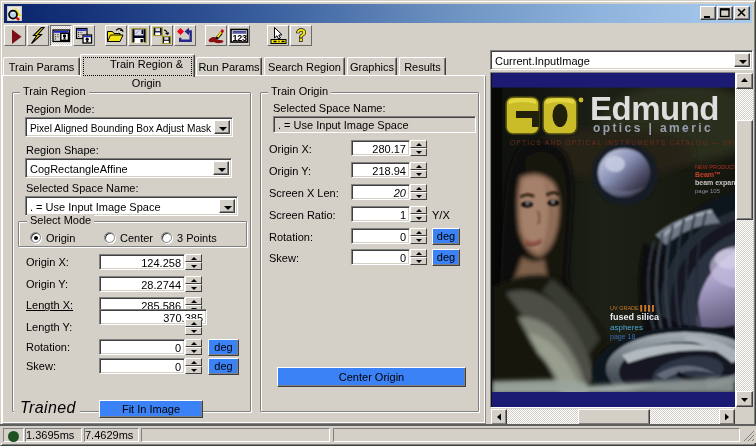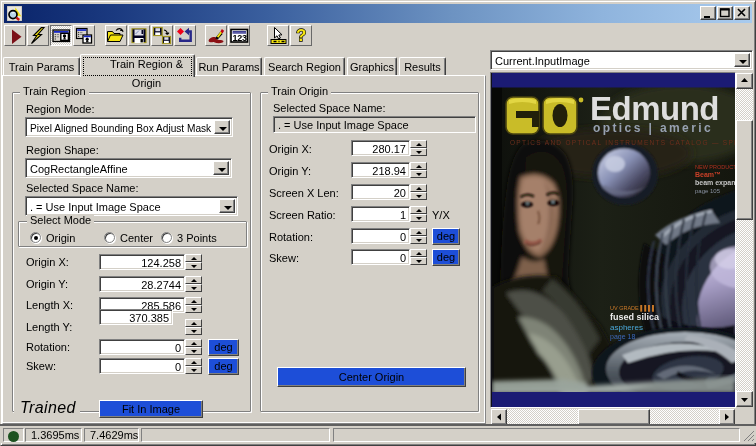--- a/index.html
+++ b/index.html
@@ -121,42 +121,42 @@
   content:""; position:absolute; left:5px; top:2px;
   border-left:3px solid transparent; border-right:3px solid transparent;
   border-bottom:3px solid #000;
 }
 .spin .dn:after {
   content:""; position:absolute; left:5px; top:2px;
   border-left:3px solid transparent; border-right:3px solid transparent;
   border-top:3px solid #000;
 }
 .btn {
-  position:absolute; background:#1d4ed8; text-align:center; font-size:11px;
+  position:absolute; background:#3b82f6; text-align:center; font-size:11px;
   border-top:1px solid #fff; border-left:1px solid #fff;
   border-right:1px solid #404040; border-bottom:1px solid #404040;
   box-shadow: inset -1px -1px 0 #808080;
 }
 
 .radio { position:absolute; width:11px; height:11px; border-radius:50%;
   background:#fff;
   border:1px solid #808080;
   box-shadow: inset 1px 1px 0 #404040, 1px 1px 0 #fff;
 }
 .radio.on:after { content:""; position:absolute; left:2.5px; top:2.5px; width:4px; height:4px; border-radius:50%; background:#000; }
 
 .statusbar {
   position:absolute; left:0px; top:424px; width:756px; height:19px; background:#d4d0c8;
   border-top:2px solid #5f5f5f;
 }
 .spanel {
   position:absolute; top:2px; height:14px;
   border-top:1px solid #808080; border-left:1px solid #808080;
   border-right:1px solid #fff; border-bottom:1px solid #fff;
-  font-size:11px; line-height:13px; padding-left:5px;
+  font-size:11px; line-height:13px; 
 }
 .scroll-btn {
   position:absolute; background:#d4d0c8;
   border-top:1px solid #fff; border-left:1px solid #fff;
   border-right:1px solid #404040; border-bottom:1px solid #404040;
   box-shadow: inset -1px -1px 0 #808080;
 }
 </style>
 </head>
 <body>
@@ -340,28 +340,28 @@
     <div class="spin" style="left:185px; top:254px;">
       <div class="up"></div>
       <div class="dn"></div>
     </div>
     <div class="lbl" style="left:26px; top:277.7px;">Origin Y:</div>
     <div class="nfield" style="left:99px; top:275.7px; width:86px;">28.2744</div>
     <div class="spin" style="left:185px; top:275.7px;">
       <div class="up"></div>
       <div class="dn"></div>
     </div>
-    <div class="lbl" style="left:26px; top:299.4px;">Length X:</div>
+    <div class="lbl" style="left:26px; top:299.4px;text-decoration:underline;">Length X:</div>
     <div class="nfield" style="left:99px; top:297.4px; width:86px;">285.586</div>
     <div class="spin" style="left:185px; top:297.4px;">
       <div class="up"></div>
       <div class="dn"></div>
     </div>
     <div class="lbl" style="left:26px; top:321.1px;">Length Y:</div>
-    <div class="nfield" style="left:99px; top:309px; width:74px;">370.385</div>
+    <div class="nfield" style="left:99px; top:309px; width:108px;">370.385</div>
     <div class="spin" style="left:185px; top:319.1px;">
       <div class="up"></div>
       <div class="dn"></div>
     </div>
     <div class="lbl" style="left:26px; top:341.4px;">Rotation:</div>
     <div class="nfield" style="left:99px; top:339.4px; width:86px;">0</div>
     <div class="spin" style="left:185px; top:339.4px;">
       <div class="up"></div>
       <div class="dn"></div>
     </div>
@@ -391,21 +391,21 @@
       <div class="up"></div>
       <div class="dn"></div>
     </div>
     <div class="lbl" style="left:269px; top:165px;">Origin Y:</div>
     <div class="nfield" style="left:351px; top:162px; width:59px;">218.94</div>
     <div class="spin" style="left:410px; top:162px;">
       <div class="up"></div>
       <div class="dn"></div>
     </div>
     <div class="lbl" style="left:269px; top:187px;">Screen X Len:</div>
-    <div class="nfield" style="left:351px; top:184px; width:59px;">20</div>
+    <div class="nfield" style="left:351px; top:184px; width:59px;font-style:italic;">20</div>
     <div class="spin" style="left:410px; top:184px;">
       <div class="up"></div>
       <div class="dn"></div>
     </div>
     <div class="lbl" style="left:269px; top:209px;">Screen Ratio:</div>
     <div class="nfield" style="left:351px; top:206px; width:59px;">1</div>
     <div class="spin" style="left:410px; top:206px;">
       <div class="up"></div>
       <div class="dn"></div>
     </div>

